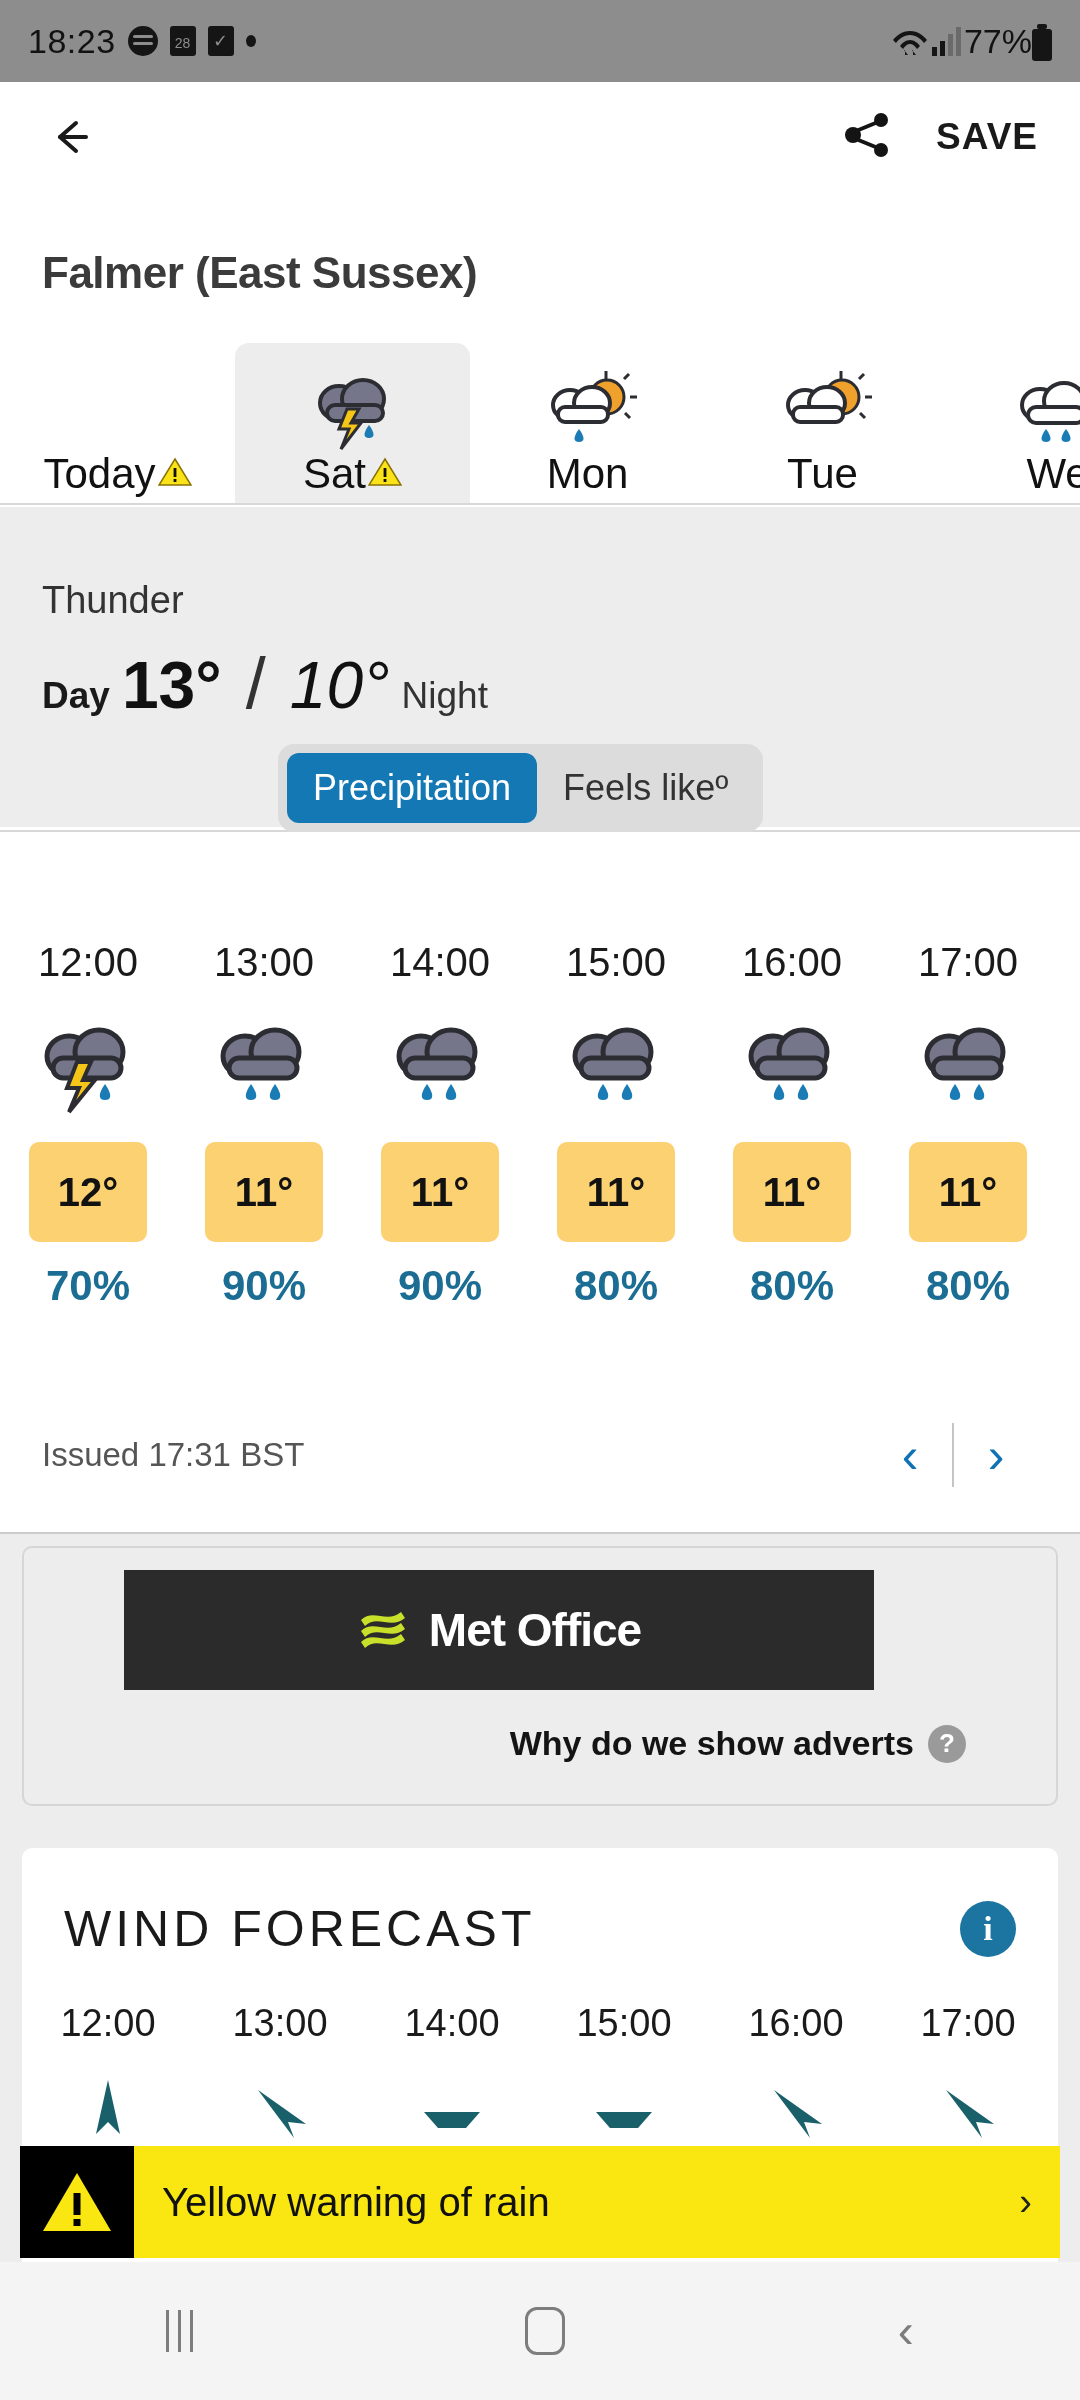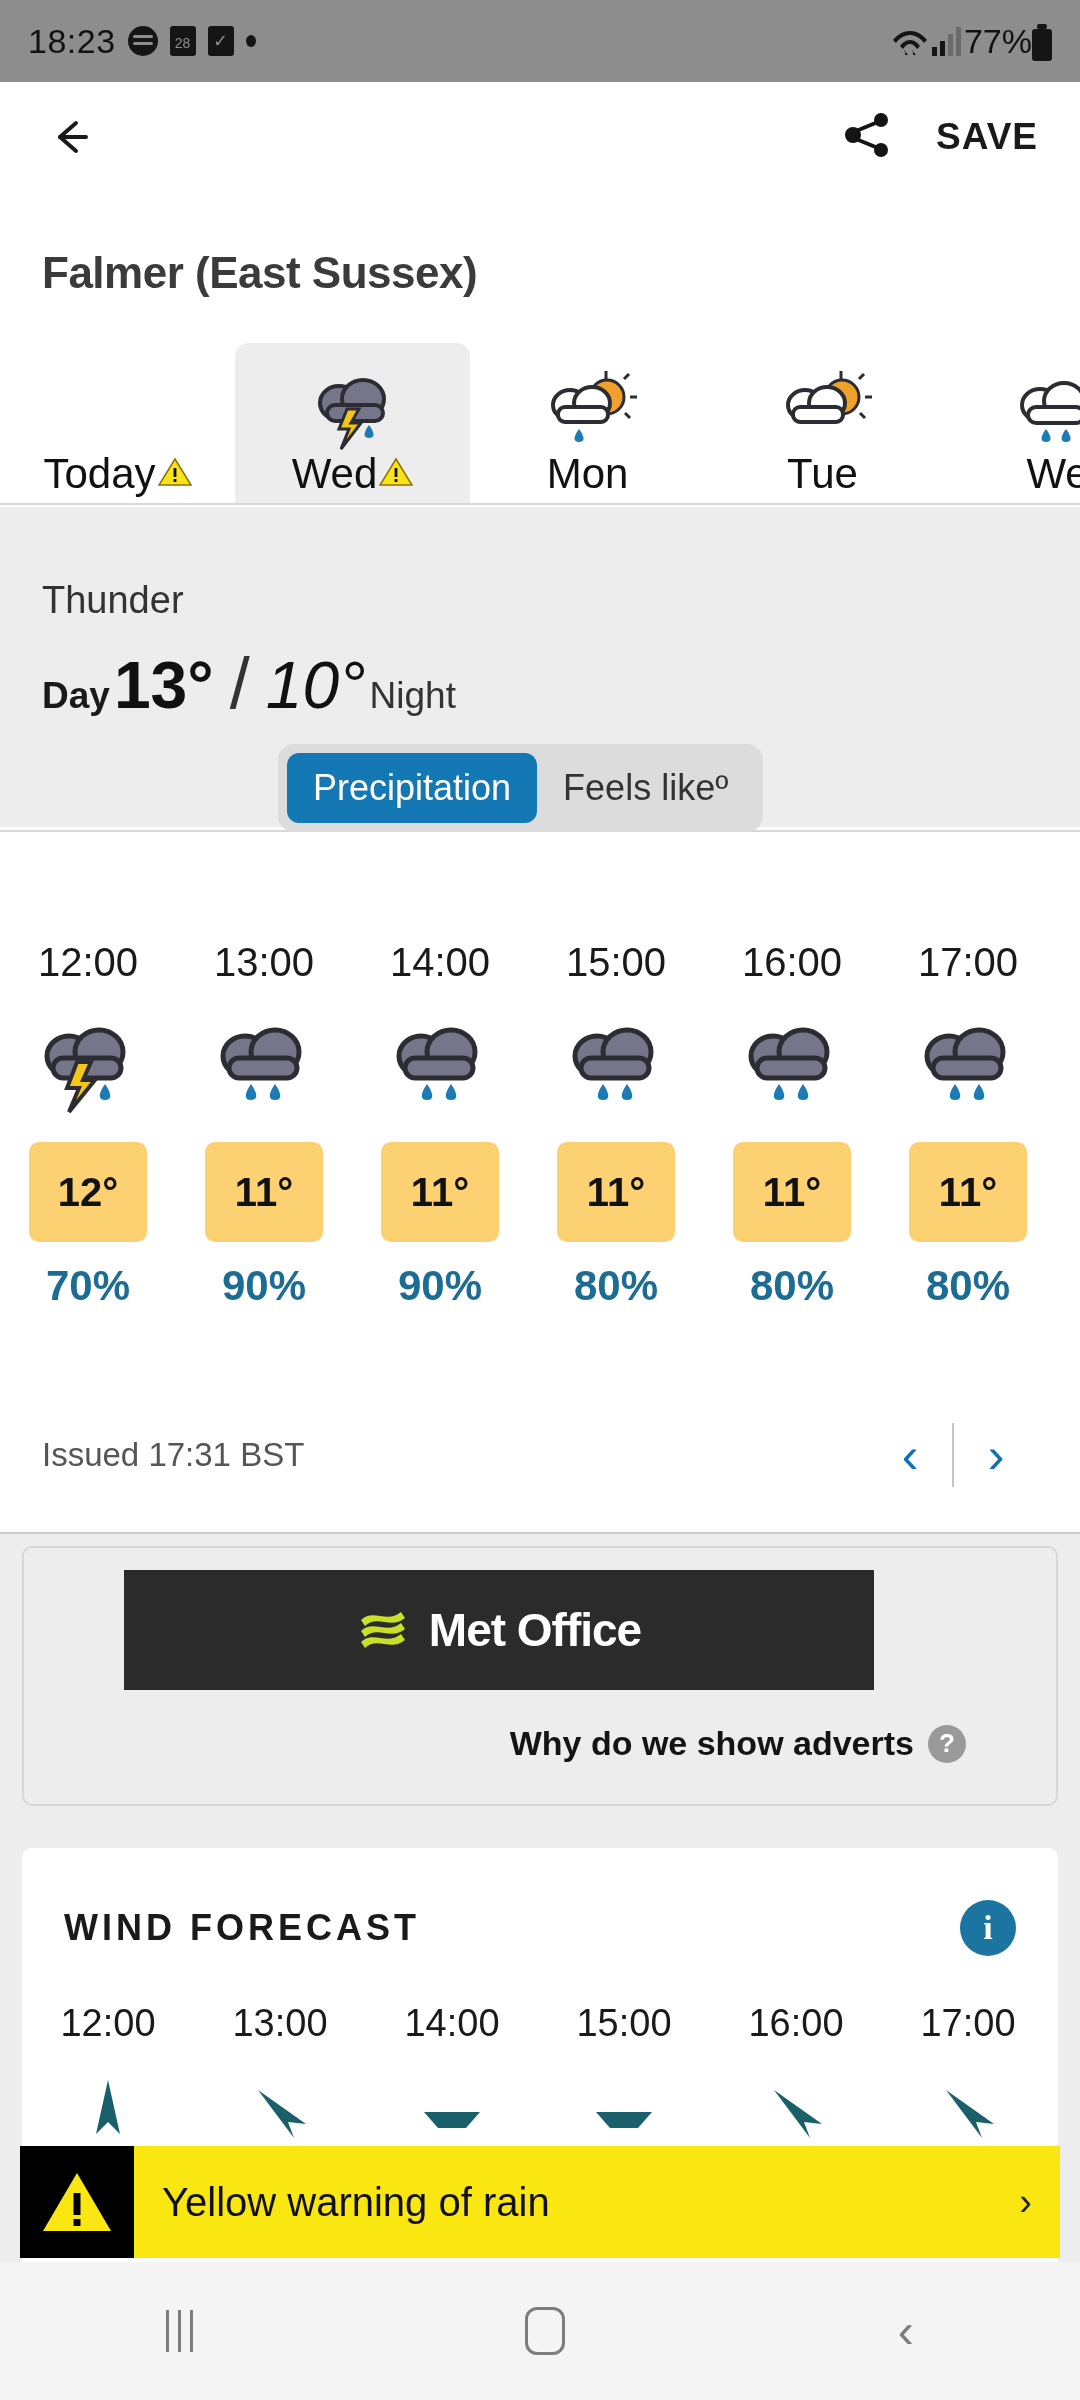--- a/index.html
+++ b/index.html
@@ -77,21 +77,21 @@
 
   
   .summary {
     position: absolute; top: 507px; left: 0; width: 1080px; height: 320px;
     background: #ededed;
   }
   .summary .cond { position: absolute; top: 72px; left: 42px; font-size: 38px; color: #333; }
   .summary .temps { position: absolute; top: 135px; left: 42px; display: flex; align-items: baseline; }
   .t-lbl { font-size: 37px; font-weight: bold; color: #1a1a1a; }
   .t-lbl.night { font-weight: normal; color: #333; }
-  .t-big { font-size: 66px; font-weight: bold; color: #111; margin: 0 4px; }
+  .t-big { font-size: 66px; font-weight: bold; color: #111; margin: 0 12px; }
   .t-big.n { font-weight: normal; font-style: italic; }
   .t-slash { font-size: 72px; color: #333; font-weight: 300; margin: 0 12px; }
 
   
   .toggle-wrap {
     position: absolute; top: 744px; left: 278px;
     background: #dcdcdc; border-radius: 16px; padding: 9px;
     display: flex; align-items: center; z-index: 5;
   }
   .toggle-btn {
@@ -156,21 +156,21 @@
 
   
   .wind-card {
     position: absolute; top: 1848px; left: 22px; width: 1036px; height: 444px;
     background: #fff; border-radius: 10px; overflow: hidden;
   }
   .wind-head {
     position: absolute; top: 52px; left: 42px; right: 42px;
     display: flex; align-items: center;
   }
-  .wind-title { font-size: 36px; font-weight: bold; letter-spacing: 4px; color: #1a1a1a; }
+  .wind-title { font-size: 50px; font-weight: normal; letter-spacing: 4px; color: #1a1a1a; }
   .info-circle {
     margin-left: auto; width: 56px; height: 56px; border-radius: 50%;
     background: #1b75a0; color: #fff; display: flex; align-items: center; justify-content: center;
     font-size: 34px; font-weight: bold; font-family: "Liberation Serif", serif;
   }
   .wind-times {
     position: absolute; top: 154px; left: 0; width: 1036px; display: flex;
   }
   .wind-times .wcell { width: 172px; flex: 0 0 172px; text-align: center; font-size: 38px; color: #1a1a1a; }
   .wind-arrows { position: absolute; top: 230px; left: 0; width: 1036px; display: flex; }
@@ -285,21 +285,21 @@
           <g>
             <ellipse cx="34" cy="36" rx="19" ry="17" fill="#76768a" stroke="#2c2c33" stroke-width="4"></ellipse>
             <ellipse cx="58" cy="32" rx="21" ry="19" fill="#76768a" stroke="#2c2c33" stroke-width="4"></ellipse>
             <rect x="22" y="38" width="56" height="16" rx="8" fill="#76768a" stroke="#2c2c33" stroke-width="4"></rect>
             <path d="M42 42 L34 62 L44 62 L36 82 L56 56 L46 56 L54 42 Z" fill="#f5c518" stroke="#2c2c33" stroke-width="3"></path>
             <path d="M64 58 c-6 8 -6 13 0 13 c6 0 6 -5 0 -13 z" fill="#1b7bb5"></path>
           </g>
         </svg>
       </div>
       <div class="lbl">
-        <span>Wed</span>
+        <span>Sat</span>
         <span class="warn-tri">
           <svg width="34" height="30" viewBox="0 0 34 30">
             <path d="M17 2 L33 28 L1 28 Z" fill="#fbe319" stroke="#8a7200" stroke-width="1.5"></path>
             <rect x="15.6" y="11" width="2.8" height="9" fill="#111"></rect>
             <rect x="15.6" y="22" width="2.8" height="3" fill="#111"></rect>
           </svg>
         </span>
       </div>
     </div>
 

